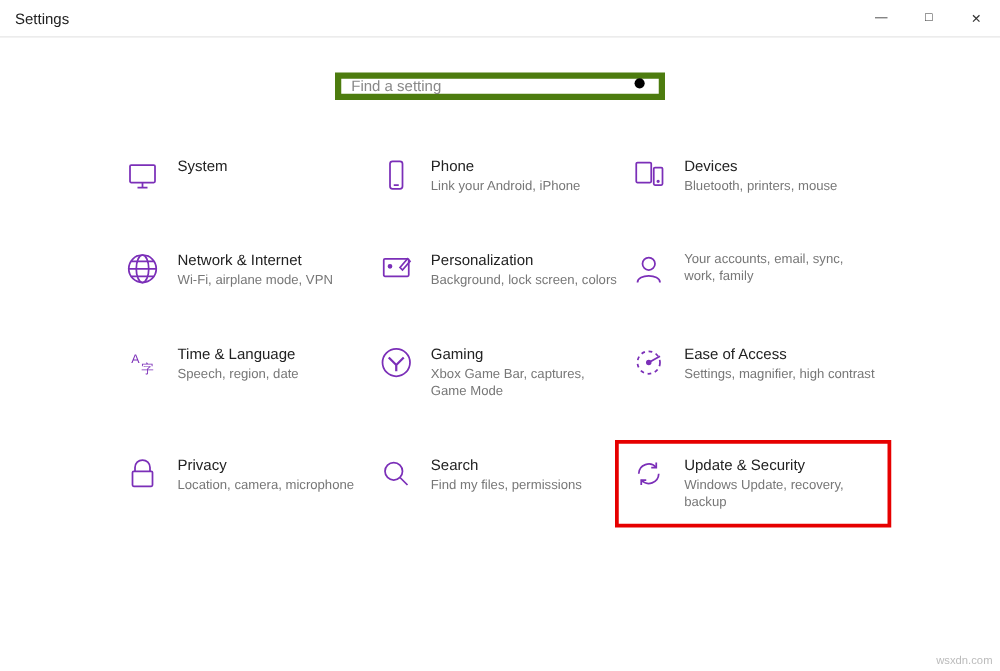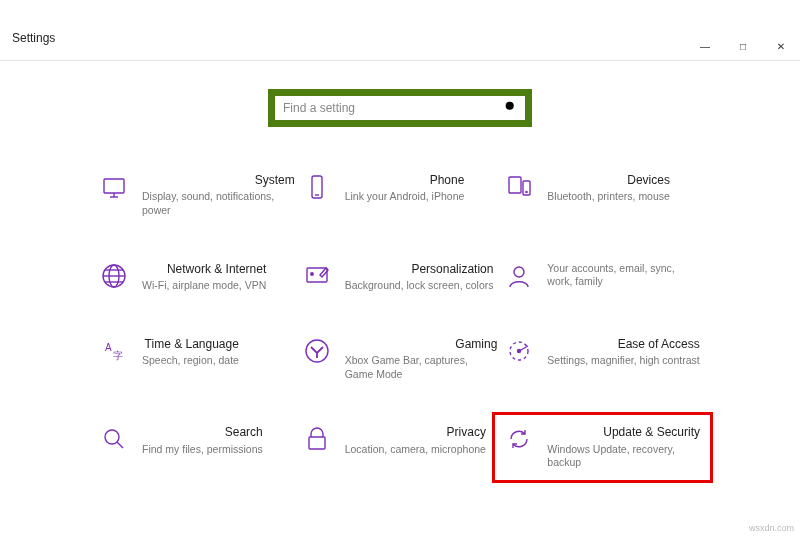--- a/index.html
+++ b/index.html
@@ -1,32 +1,32 @@
 <!DOCTYPE html>
 <html><head>
   <meta charset="utf-8">
   <style>
     * { margin: 0; padding: 0; box-sizing: border-box; }
     body { font-family: "Segoe UI", -apple-system, sans-serif; background: #fff; width: 800px; height: 537px; overflow: hidden; position: relative; }
-    .titlebar { display: flex; justify-content: space-between; height: 30px; padding-left: 12px; border-bottom: 1px solid #e6e6e6; margin-top: 31px; }
+    .titlebar { display: flex; align-items: center; justify-content: space-between; height: 30px; padding-left: 12px; border-bottom: 1px solid #e6e6e6; }
     .titlebar-title { font-size: 12px; color: #222; }
     .window-controls { display: flex; }
     .window-controls span { width: 38px; height: 30px; display: flex; align-items: center; justify-content: center; font-size: 10px; color: #333; font-family: "Segoe MDL2 Assets", sans-serif; }
     .content { padding-top: 28px; }
     .search-wrap { display: flex; justify-content: center; margin-bottom: 42px; }
-    .search { width: 264px; height: 38px; border: 7px solid #4d7c0f; display: flex; align-items: center; padding: 0 8px; }
+    .search { width: 264px; height: 22px; border: 5px solid #4d7c0f; display: flex; align-items: center; padding: 0 8px; }
     .search input { flex: 1; border: none; outline: none; font-size: 12px; color: #777; background: transparent; }
     .search input::placeholder { color: #888; }
     .search-icon { color: #7b2fb8; font-size: 12px; }
     .grid { display: grid; grid-template-columns: repeat(3, 1fr); column-gap: 0; row-gap: 36px; padding: 0 96px 0 96px; }
     .tile { display: flex; align-items: flex-start; gap: 14px; cursor: pointer; padding: 4px; max-width: 210px; }
     .tile.highlighted { outline: 3px solid #e60000; outline-offset: 6px; }
     .icon { width: 28px; height: 28px; flex-shrink: 0; color: #7b2fb8; display: flex; align-items: center; justify-content: center; }
     .icon svg { width: 26px; height: 26px; stroke: currentColor; fill: none; stroke-width: 1.4; }
-    .tile-text { display: flex; flex-direction: column; gap: 3px; align-items: flex-end; }
+    .tile-text { display: flex; flex-direction: column; gap: 3px; }
     .tile-title { font-size: 12px; color: #222; line-height: 1.2; }
     .tile-desc { font-size: 10.5px; color: #777; line-height: 1.3; max-width: 160px; }
     .watermark { position: absolute; bottom: 4px; right: 6px; font-size: 9px; color: #bbb; }
   </style>
 </head>
 <body>
 
 <div class="titlebar">
   <span class="titlebar-title">Settings</span>
   <div class="window-controls">
@@ -53,21 +53,20 @@
       <div class="tile">
         <div class="icon">
           <svg viewBox="0 0 26 26">
             <rect x="3" y="5" width="20" height="14" rx="1"></rect>
             <line x1="9" y1="23" x2="17" y2="23"></line>
             <line x1="13" y1="19" x2="13" y2="23"></line>
           </svg>
         </div>
         <div class="tile-text">
           <span class="tile-title">System</span>
-          <span class="tile-desc">Display, sound, notifications, power</span>
         </div>
       </div>
       <div class="tile">
         <div class="icon">
           <svg viewBox="0 0 26 26">
             <rect x="8" y="2" width="10" height="22" rx="2"></rect>
             <line x1="11" y1="21" x2="15" y2="21"></line>
           </svg>
         </div>
         <div class="tile-text">
@@ -160,41 +159,41 @@
           </svg>
         </div>
         <div class="tile-text">
           <span class="tile-title">Ease of Access</span>
           <span class="tile-desc">Settings, magnifier, high contrast</span>
         </div>
       </div>
       <div class="tile">
         <div class="icon">
           <svg viewBox="0 0 26 26">
+            <path d="M7 11 V8 a6 6 0 0 1 12 0 V11"></path>
+            <rect x="5" y="11" width="16" height="12" rx="1"></rect>
+          </svg>
+        </div>
+        <div class="tile-text">
+          <span class="tile-title">Privacy</span>
+          <span class="tile-desc">Location, camera, microphone</span>
+        </div>
+      </div>
+      <div class="tile">
+        <div class="icon">
+          <svg viewBox="0 0 26 26">
             <circle cx="11" cy="11" r="7"></circle>
             <line x1="16" y1="16" x2="22" y2="22"></line>
           </svg>
         </div>
         <div class="tile-text">
           <span class="tile-title">Search</span>
           <span class="tile-desc">Find my files, permissions</span>
         </div>
       </div>
-      <div class="tile">
-        <div class="icon">
-          <svg viewBox="0 0 26 26">
-            <path d="M7 11 V8 a6 6 0 0 1 12 0 V11"></path>
-            <rect x="5" y="11" width="16" height="12" rx="1"></rect>
-          </svg>
-        </div>
-        <div class="tile-text">
-          <span class="tile-title">Privacy</span>
-          <span class="tile-desc">Location, camera, microphone</span>
-        </div>
-      </div>
       <div class="tile highlighted">
         <div class="icon">
           <svg viewBox="0 0 26 26">
             <path d="M5 13 a8 8 0 0 1 14 -5 M21 13 a8 8 0 0 1 -14 5"></path>
             <path d="M19 4 L19 8 L15 8 M7 22 L7 18 L11 18"></path>
           </svg>
         </div>
         <div class="tile-text">
           <span class="tile-title">Update &amp; Security</span>
           <span class="tile-desc">Windows Update, recovery, backup</span>

